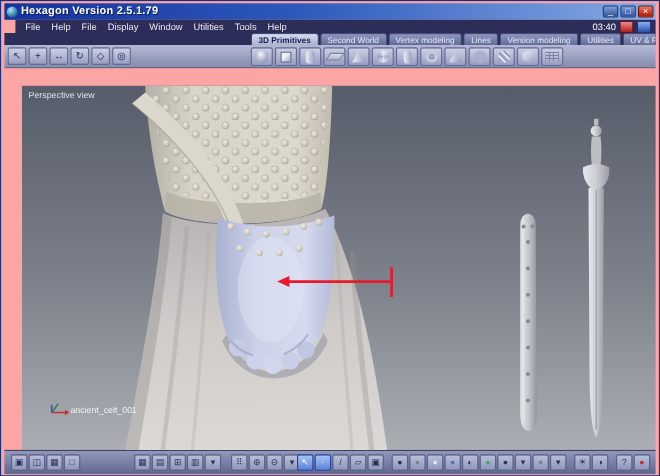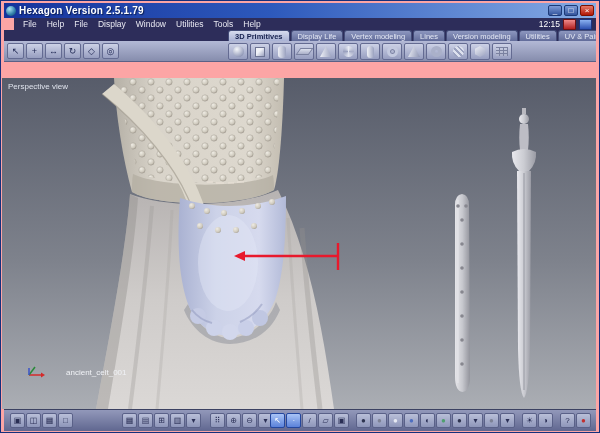--- a/index.html
+++ b/index.html
@@ -74,25 +74,25 @@
     font-size:5px;display:flex;align-items:center;justify-content:center;color:#fff;}
   .chip{height:12px;font-size:6.5px;display:flex;align-items:center;justify-content:center;
     padding:0 4px;border-radius:2px;box-sizing:border-box;white-space:nowrap;}
   .chip.xyz{background:linear-gradient(#5d7ad8,#2b3f92);color:#ffe86a;border:1px solid #1a2a6e;font-weight:bold;}
   .chip.camera{background:linear-gradient(#ccd1e6,#979ec0);color:#1c2450;border:1px solid #646b92;}
   .chip.edge{background:linear-gradient(#ccd1e6,#979ec0);border:1px solid #646b92;color:#1c2450;}
   .edge-group{display:flex;gap:2px;margin-left:16px;align-items:center;}
   .tbtn.sm{width:13px;height:13px;font-size:7px;}
 
   
-  .viewport{position:absolute;top:77px;left:1px;right:3px;height:331px;overflow:hidden;
+  .viewport{position:absolute;top:77px;left:19px;right:3px;height:331px;overflow:hidden;
     background:linear-gradient(#575c6a,#7e828c 55%,#abaeb4);padding-left:28px;}
   .vp-label{position:absolute;left:6px;top:4px;font-size:8px;color:#dfe3ec;z-index:3;}
   .scene{position:absolute;left:0;top:0;z-index:1;}
-  .obj-label{position:absolute;left:24px;top:286px;display:flex;align-items:center;gap:20px;z-index:3;
+  .obj-label{position:absolute;left:24px;top:286px;display:flex;align-items:center;gap:0;z-index:3;
     color:#f0f2f6;font-size:8px;}
 
   
   .bottombar{position:absolute;top:408px;left:3px;right:3px;height:22px;
     background:linear-gradient(#9298ba,#606790);box-sizing:border-box;border-top:1px solid #3c4262;}
   .bgroup{position:absolute;top:3px;display:flex;gap:1px;}
   .bbtn{width:15px;height:15px;background:linear-gradient(#b9bfd8,#8e96ba);border:1px solid #5a6188;
     border-radius:2px;display:flex;align-items:center;justify-content:center;font-size:8px;color:#2a2f55;padding:0;box-sizing:border-box;}
   .bbtn.active{background:linear-gradient(#a9c4f6,#5b82da);border-color:#24479e;color:#fff;}
   .s-dark{color:#2e3450;} .s-gray{color:#7d8296;} .s-light{color:#e6e9f2;} .s-blue{color:#4f6fc0;} .s-green{color:#4f9f6f;} .s-red{color:#c03030;}
@@ -115,29 +115,29 @@
   <div class="menubar">
     <span class="menu-item">File</span>
     <span class="menu-item">Help</span>
     <span class="menu-item">File</span>
     <span class="menu-item">Display</span>
     <span class="menu-item">Window</span>
     <span class="menu-item">Utilities</span>
     <span class="menu-item">Tools</span>
     <span class="menu-item">Help</span>
     <div class="menu-right">
-      <span class="time">12:15</span>
+      <span class="time">03:40</span>
       <span class="mini red"></span>
       <span class="mini blue"></span>
     </div>
   </div>
 
   <div class="tabbar">
     <span class="tab active">3D Primitives</span>
-    <span class="tab">Display Life</span>
+    <span class="tab">Second World</span>
     <span class="tab">Vertex modeling</span>
     <span class="tab">Lines</span>
     <span class="tab">Version modeling</span>
     <span class="tab">Utilities</span>
     <span class="tab">UV &amp; Paint</span>
 
   </div>
 
   <div class="toolbar">
     <div class="tool-group tg-left">

